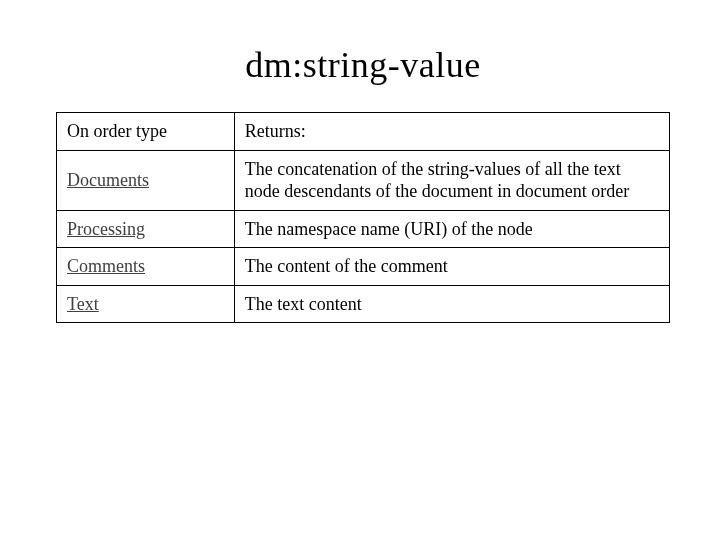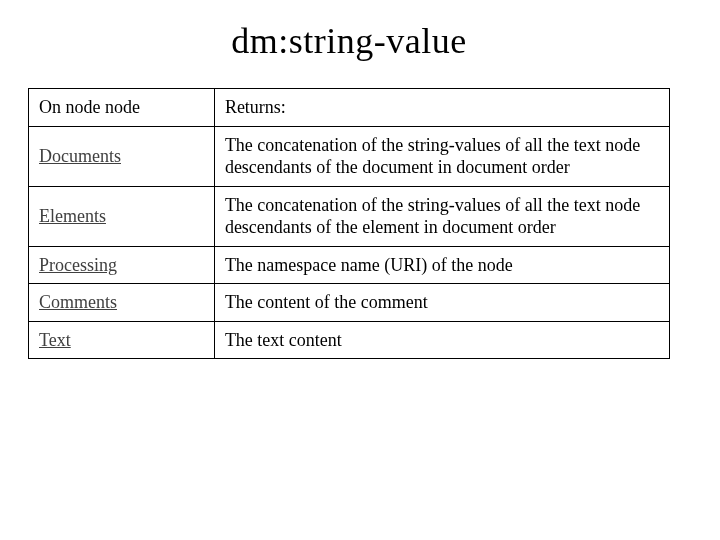--- a/index.html
+++ b/index.html
@@ -5,22 +5,23 @@
   html, body {
     margin: 0;
     padding: 0;
     width: 720px;
     height: 540px;
     background: #ffffff;
     font-family: "Times New Roman", Times, serif;
     color: #000000;
   }
   .slide {
-    padding: 20px 50px 0 28px;
+    padding: 20px 50px 0 56px;
     box-sizing: border-box;
+    margin-top: 24px;
   }
   h1 {
     font-size: 36px;
     font-weight: normal;
     text-align: center;
     margin: 0 0 26px 0;
     letter-spacing: 0.5px;
   }
   table {
     border-collapse: collapse;
@@ -48,30 +49,26 @@
 <div class="slide">
   <h1>dm:string-value</h1>
 
   <table>
     <colgroup>
       <col class="left-col">
       <col class="right-col">
     </colgroup>
     <tbody>
         <tr>
-      <td>On node node</td>
+      <td>On order type</td>
       <td>Returns:</td>
     </tr>
     <tr>
       <td><a class="node-link">Documents</a></td>
       <td>The concatenation of the string-values of all the text node descendants of the document in document order</td>
-    </tr>
-    <tr>
-      <td><a class="node-link">Elements</a></td>
-      <td>The concatenation of the string-values of all the text node descendants of the element in document order</td>
     </tr>
     <tr>
       <td><a class="node-link">Processing</a></td>
       <td>The namespace name (URI) of the node</td>
     </tr>
     <tr>
       <td><a class="node-link">Comments</a></td>
       <td>The content of the comment</td>
     </tr>
     <tr>

